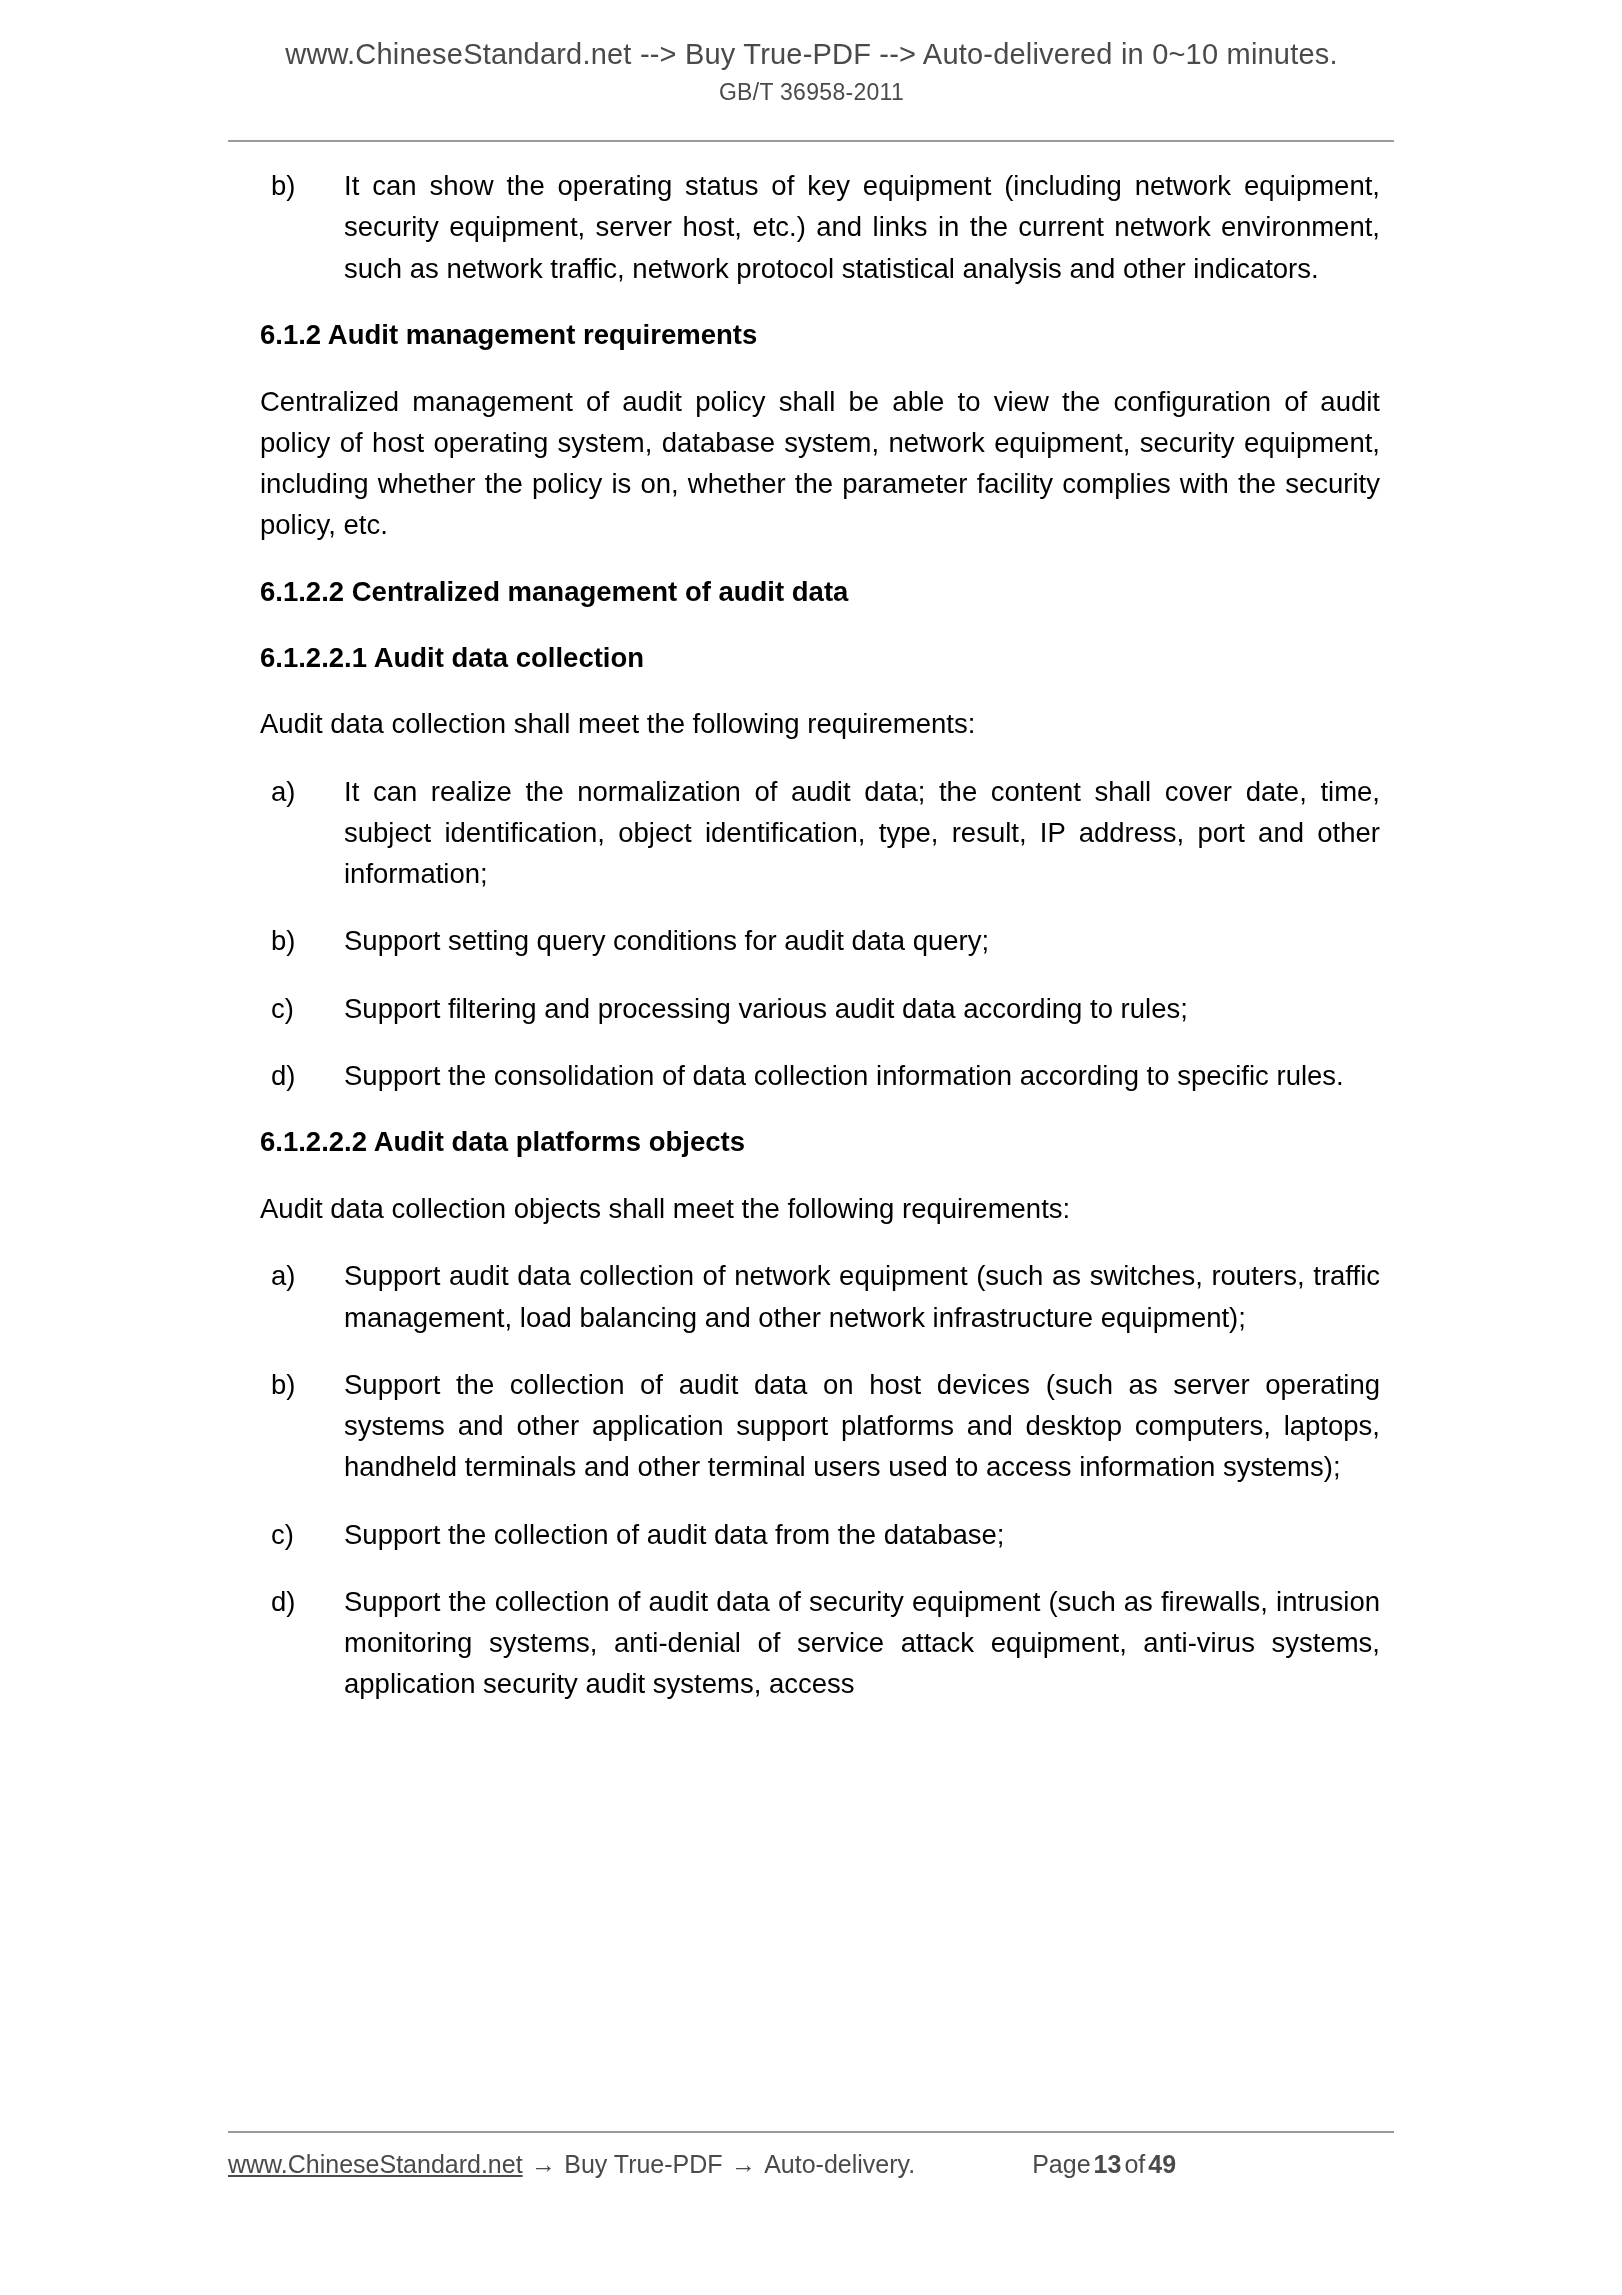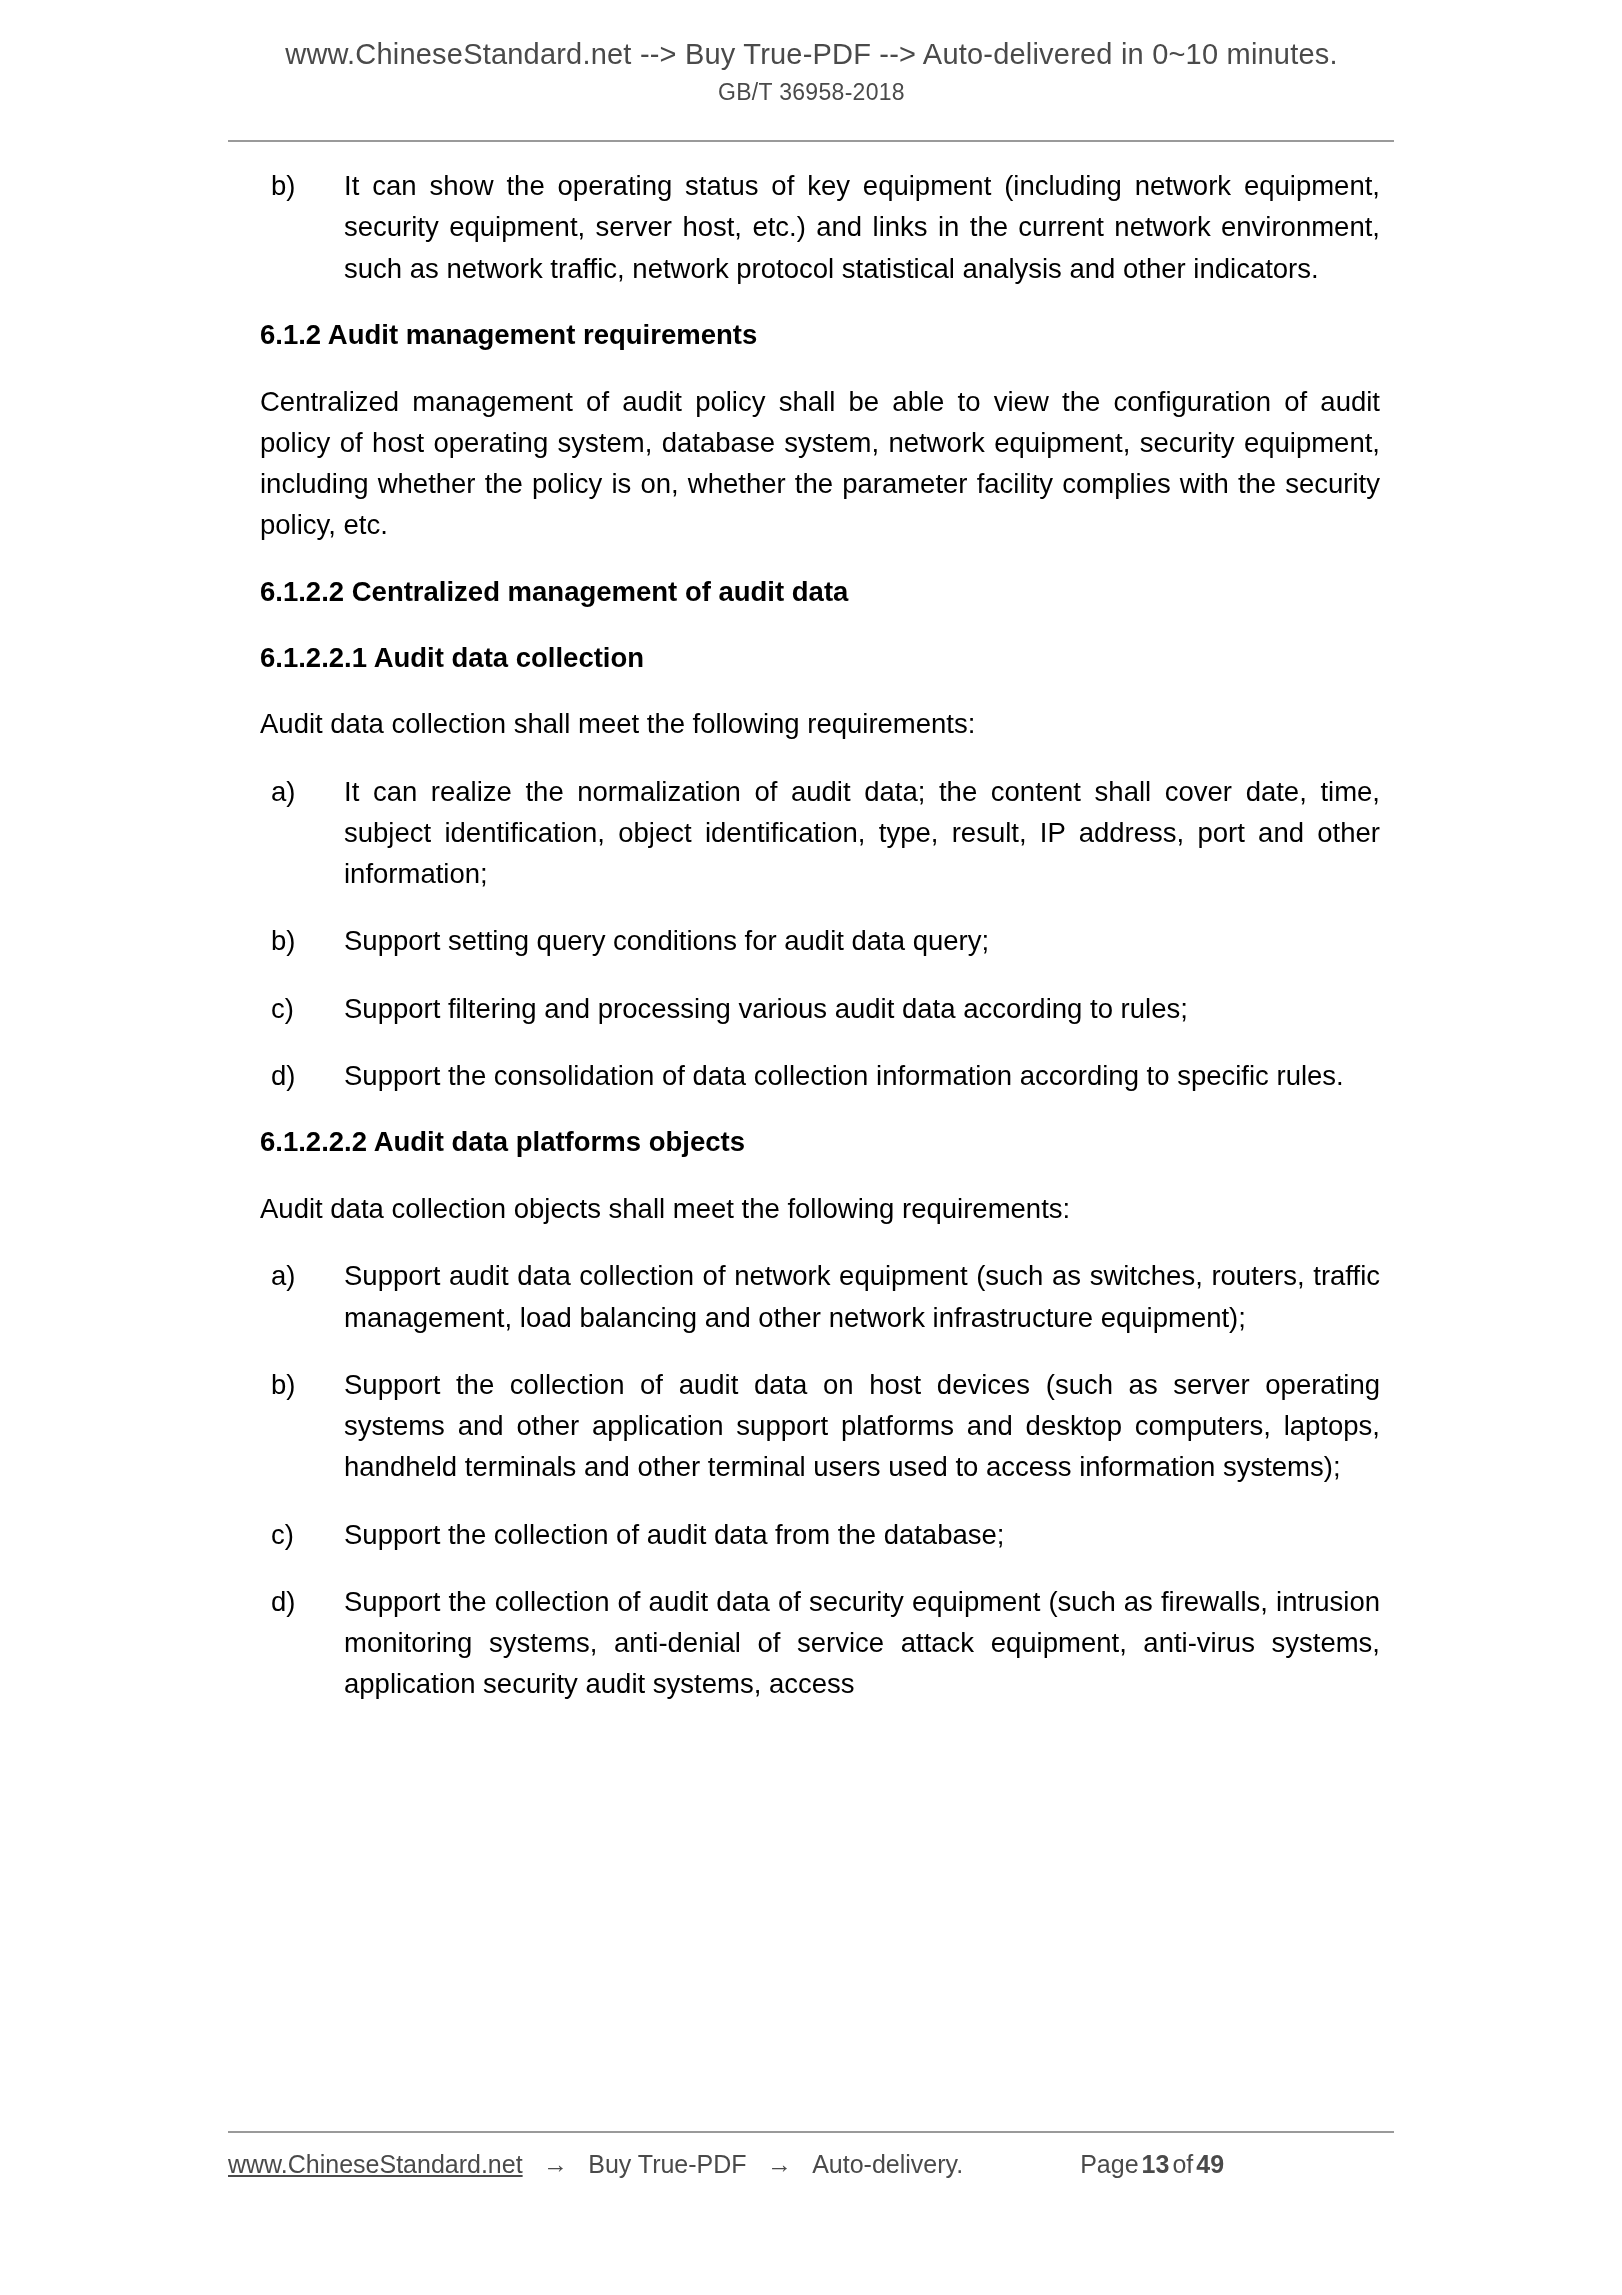--- a/index.html
+++ b/index.html
@@ -116,21 +116,21 @@
     width: 1166px;
     font-size: 25px;
     color: #4a4a4a;
     display: flex;
     align-items: baseline;
     white-space: nowrap;
   }
   .footer-left {
     display: flex;
     align-items: flex-start;
-    gap: 12px;
+    gap: 0;
   }
   .footer-link {
     text-decoration: underline;
     color: #4a4a4a;
   }
   .footer-arrow {
     padding: 0 8.3px;
     font-size: 25px;
   }
   .footer-right {
@@ -141,21 +141,21 @@
   }
   .footer-right .b { font-weight: bold; color: #4a4a4a; }
 </style>
 </head>
 <body>
 
 <div class="page">
 
   <div class="header">
     <div class="header-promo">www.ChineseStandard.net --&gt; Buy True-PDF --&gt; Auto-delivered in 0~10 minutes.</div>
-    <div class="header-std">GB/T 36958-2018</div>
+    <div class="header-std">GB/T 36958-2011</div>
   </div>
 
   <hr class="rule rule-top">
 
   <div class="content">
 
     <ul class="list">
       <li class="list-item">
         <span class="marker">b)</span>
         <span>It can show the operating status of key equipment (including network equipment, security equipment, server host, etc.) and links in the current network environment, such as network traffic, network protocol statistical analysis and other indicators.</span>

